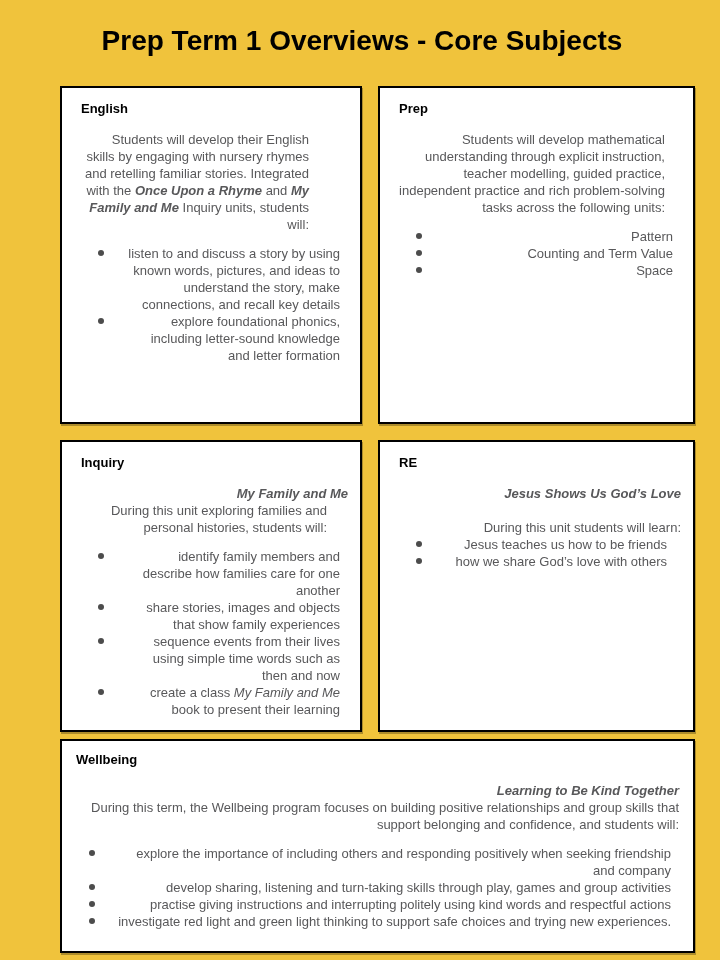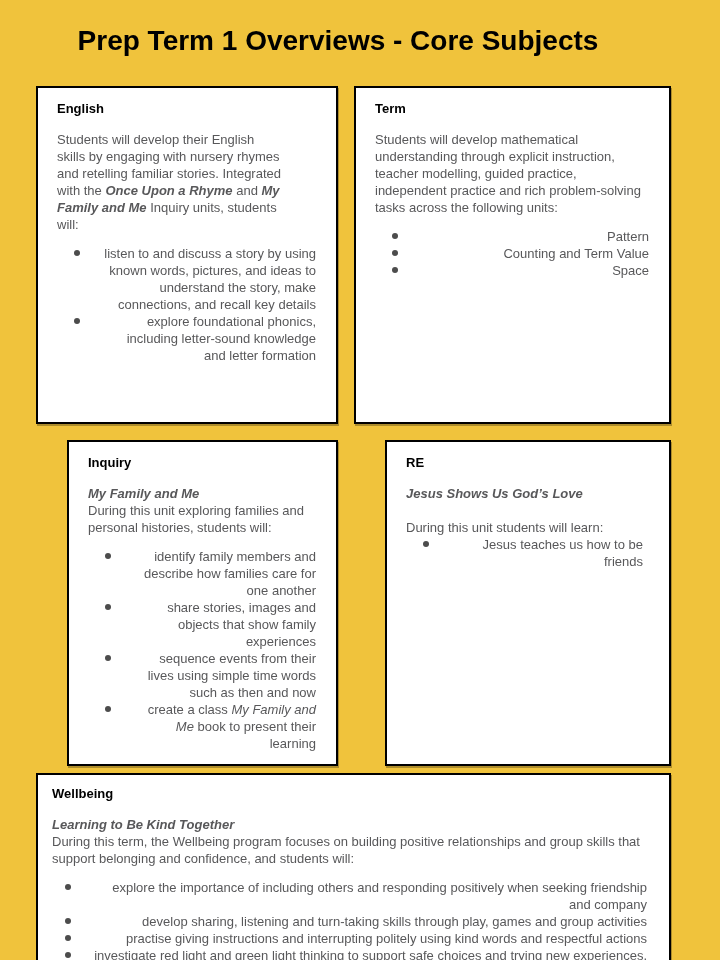--- a/index.html
+++ b/index.html
@@ -2,21 +2,21 @@
 <html style="--background: #F0C33C; --box-background: #FFFFFF; --box-border: #000000; --heading-text: #000000; --body-text: #58585A;"><head>
 <meta charset="utf-8">
 <style>
   html, body { margin: 0; padding: 0; }
   body {
     width: 720px; height: 960px;
     background: var(--background, #F0C33C);
     font-family: "Liberation Sans", "DejaVu Sans", sans-serif;
     overflow: hidden;
   }
-  .page { width: 676px; height: 960px; position: relative; }
+  .page { width: 676px; height: 960px; position: relative; padding-left: 24px; }
   .page-title {
     margin: 0; padding-top: 25px;
     text-align: center;
     font-size: 28px; line-height: 32px; font-weight: 700;
     color: var(--heading-text, #000000);
   }
   .grid {
     margin: 29px 35px 0 36px;
     display: grid;
     grid-template-columns: 302px 317px;
@@ -27,36 +27,37 @@
   }
   .box {
     background: var(--box-background, #FFFFFF);
     border: 2px solid var(--box-border, #000000);
     box-shadow: 1px 2px 0 rgba(0,0,0,0.28);
     box-sizing: border-box;
     padding: 12px 12px 12px 19px;
     overflow: hidden;
   }
   .box-english, .box-maths { min-height: 338px; }
-  .box-inquiry, .box-re { min-height: 284px; margin-left: 31px; }
+  .box-inquiry, .box-re { min-height: 284px; }
   .box-wellbeing {
     grid-column: 1 / -1;
     margin-top: -9px;
     min-height: 214px;
     padding: 10px 14px 10px 14px;
   }
   .box-title {
     margin: 0 0 14px 0;
     font-size: 13px; line-height: 17px; font-weight: 700;
     color: var(--heading-text, #000000);
   }
   .body-text {
     margin: 0;
     font-size: 13px; line-height: 17px;
     color: var(--body-text, #58585A);
+    text-align: right;
   }
   .subtitle { font-weight: 700; font-style: italic; }
   .gap-after { margin-bottom: 17px; }
   .bi { font-weight: 700; font-style: italic; }
   .it { font-style: italic; }
   .intro-english { max-width: 228px; }
   .intro-maths   { max-width: 266px; }
   .intro-inquiry { max-width: 246px; }
   .bullets {
     list-style: none;
@@ -88,21 +89,21 @@
     <section class="box box-english">
       <h2 class="box-title">English</h2>
       <p class="body-text intro-english"><span>Students will develop their English skills by engaging with nursery rhymes and retelling familiar stories. Integrated with the </span><span class="bi">Once Upon a Rhyme</span><span> and </span><span class="bi">My Family and Me</span><span> Inquiry units, students will:</span></p>
       <ul class="bullets">
         <li>listen to and discuss a story by using known words, pictures, and ideas to understand the story, make connections, and recall key details</li>
         <li>explore foundational phonics, including letter-sound knowledge and letter formation</li>
       </ul>
     </section>
 
     <section class="box box-maths">
-      <h2 class="box-title">Term</h2>
+      <h2 class="box-title">Prep</h2>
       <p class="body-text intro-maths">Students will develop mathematical understanding through explicit instruction, teacher modelling, guided practice, independent practice and rich problem-solving tasks across the following units:</p>
       <ul class="bullets">
         <li>Pattern</li>
         <li>Counting and Term Value</li>
         <li>Space</li>
       </ul>
     </section>
 
     <section class="box box-inquiry">
       <h2 class="box-title">Inquiry</h2>
@@ -115,20 +116,21 @@
         <li><span>create a class </span><span class="it">My Family and Me</span><span> book to present their learning</span></li>
       </ul>
     </section>
 
     <section class="box box-re">
       <h2 class="box-title">RE</h2>
       <p class="body-text subtitle gap-after">Jesus Shows Us God’s Love</p>
       <p class="body-text">During this unit students will learn:</p>
       <ul class="bullets no-gap">
         <li>Jesus teaches us how to be friends</li>
+        <li>how we share God’s love with others</li>
       </ul>
     </section>
 
     <section class="box box-wellbeing">
       <h2 class="box-title">Wellbeing</h2>
       <p class="body-text subtitle">Learning to Be Kind Together</p>
       <p class="body-text">During this term, the Wellbeing program focuses on building positive relationships and group skills that support belonging and confidence, and students will:</p>
       <ul class="bullets">
         <li>explore the importance of including others and responding positively when seeking friendship and company</li>
         <li>develop sharing, listening and turn-taking skills through play, games and group activities</li>

